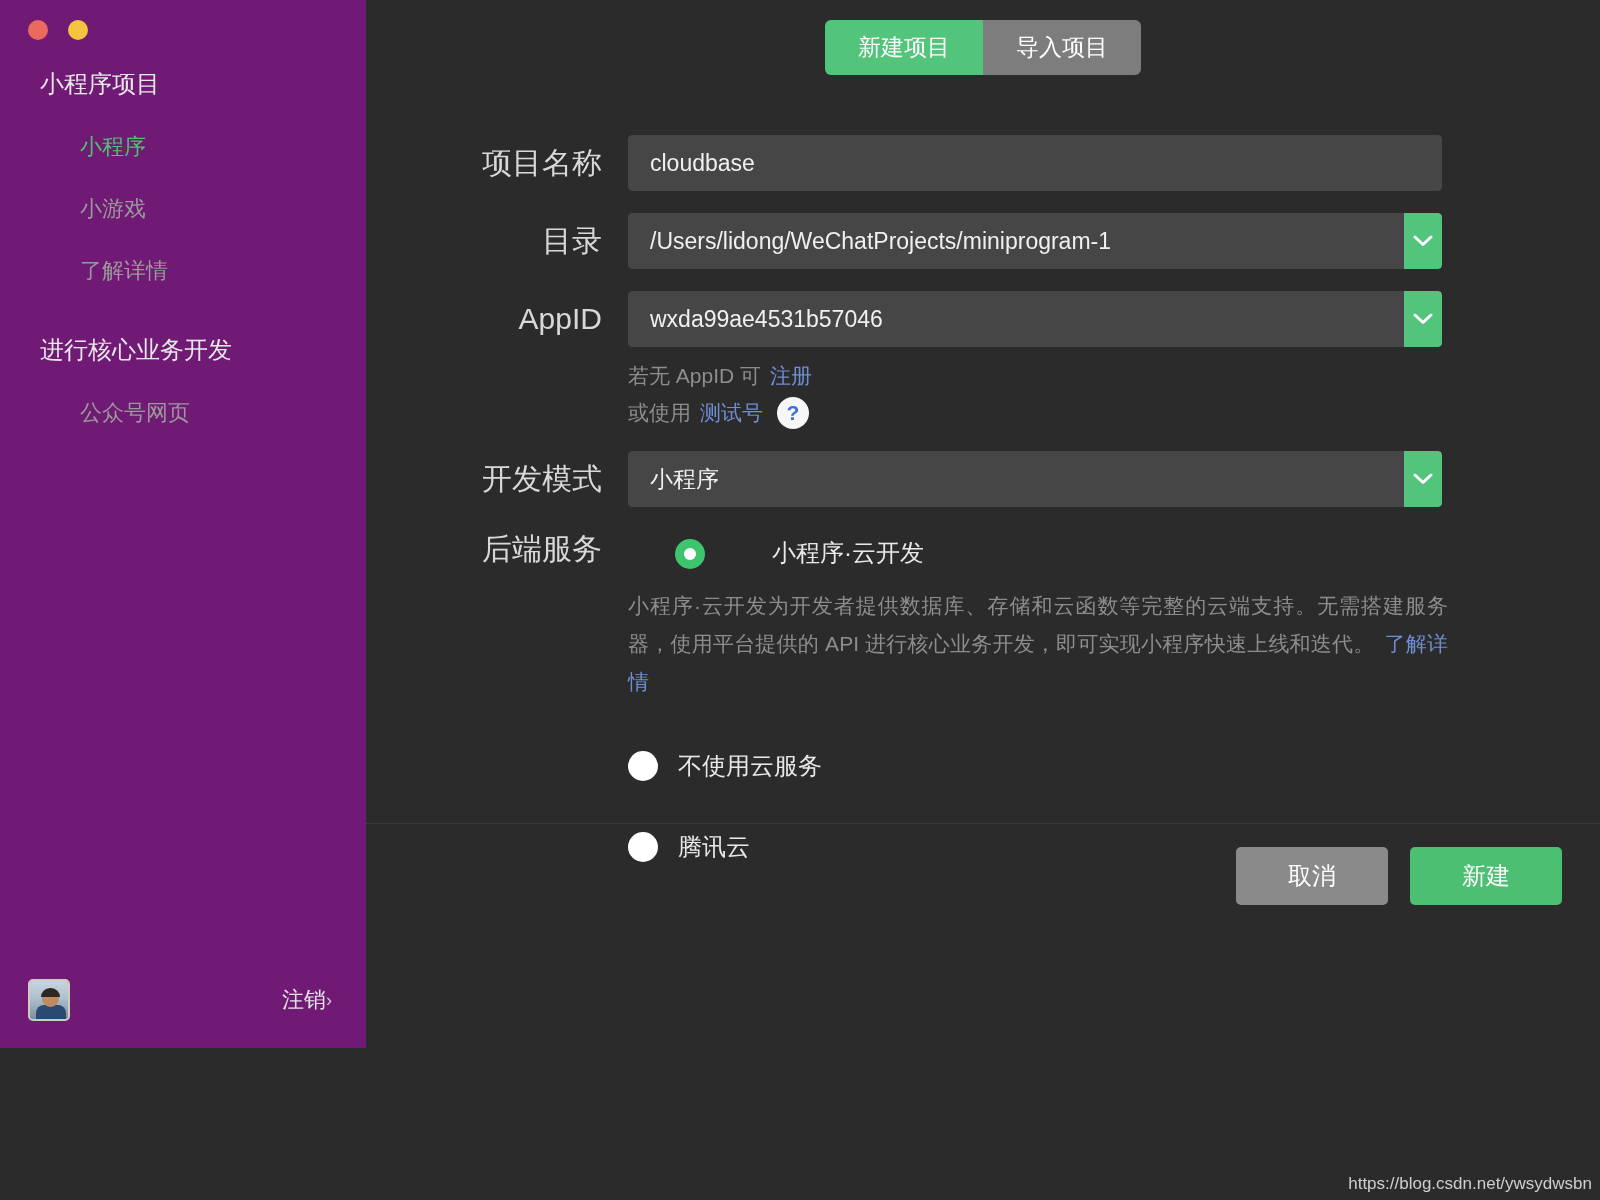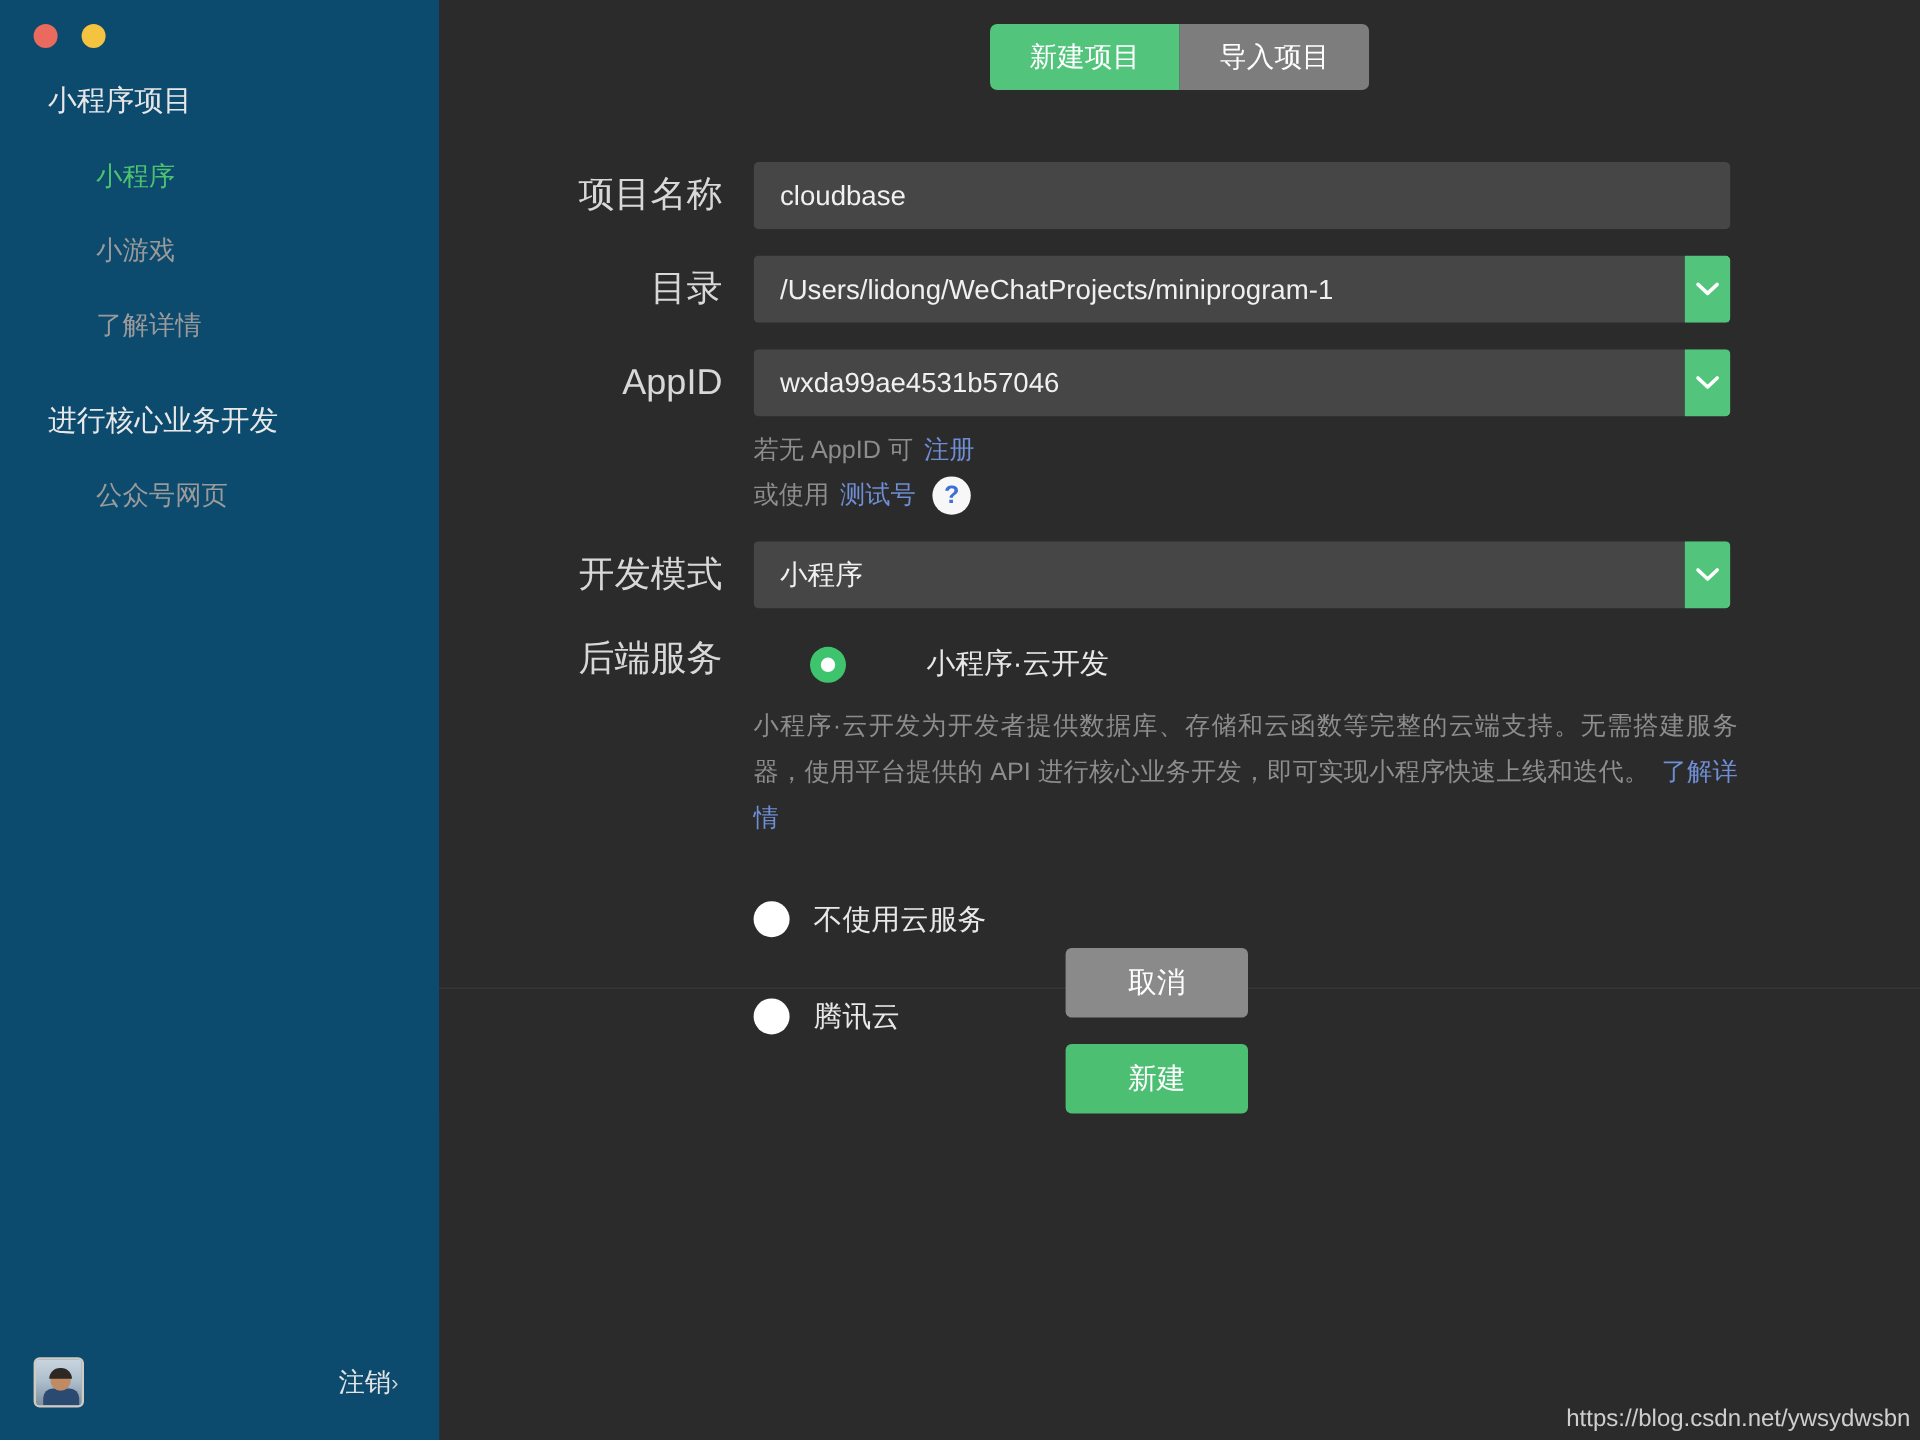--- a/index.html
+++ b/index.html
@@ -6,22 +6,22 @@
   html, body {
     width: 1600px; height: 1200px;
     background: #2b2b2b;
     font-family: "Liberation Sans", "DejaVu Sans", sans-serif;
     overflow: hidden;
   }
   .window { position: relative; width: 1600px; height: 1200px; display: flex; }
 
   
   .sidebar {
-    width: 366px; height: 1200px;
-    background: #0c4a6e;
+    width: 366px; height: 1048px;
+    background: #701a75;
     position: relative;
     flex: 0 0 366px;
   }
   .traffic { position: absolute; top: 20px; left: 28px; display: flex; gap: 20px; }
   .dot { width: 20px; height: 20px; border-radius: 50%; }
   .dot.red { background: #ea6a5e; }
   .dot.yellow { background: #f4c340; }
 
   .side-group-title {
     color: #e8e8e8;
@@ -209,40 +209,39 @@
   .bottombar {
     position: absolute;
     left: 0; right: 0; bottom: 0;
     height: 105px;
     border-top: 1px solid #3a3a3a;
     display: flex;
     align-items: center;
     justify-content: flex-end;
     padding-right: 38px;
     gap: 22px;
-    flex-direction: column;
   }
   .btn {
     font-size: 24px;
     color: #ffffff;
     border-radius: 5px;
     padding: 13px 52px;
     cursor: pointer;
     border: none;
     font-family: inherit;
   }
   .btn.cancel { background: #8a8a8a; }
   .btn.primary { background: #4cbf73; }
 
   .watermark {
     position: absolute;
     right: 8px;
     bottom: 6px;
     color: #dcdcdc;
-    font-size: 20px;
+    font-size: 17px;
     opacity: .92;
   }
 </style>
 </head>
 <body>
 
 <div class="window">
 
   <aside class="sidebar">
 

